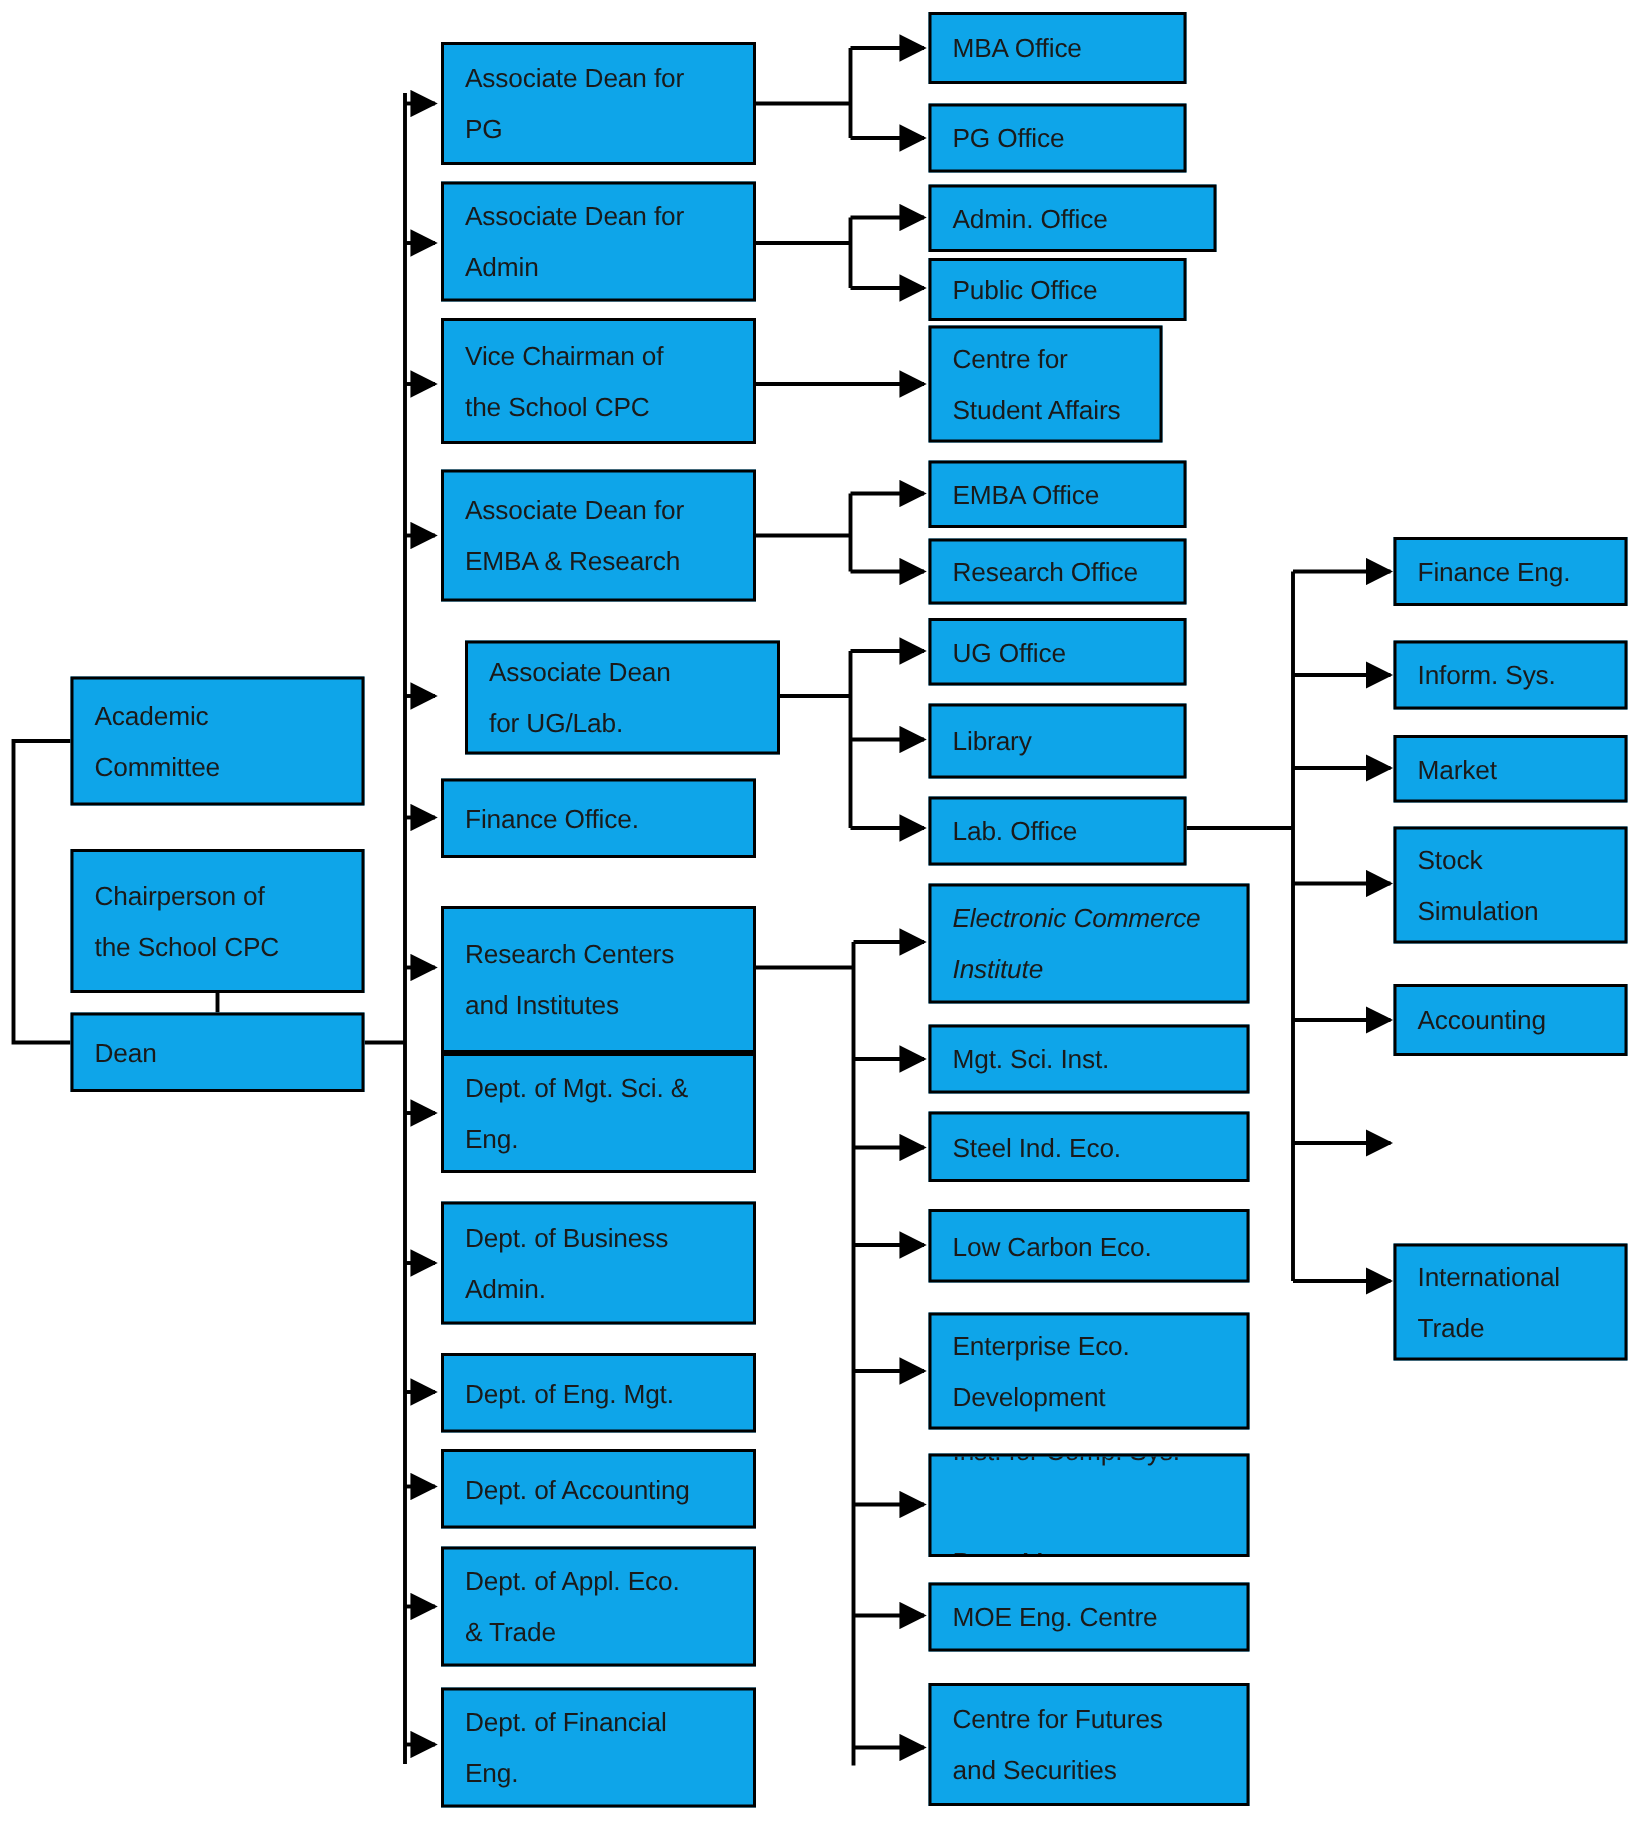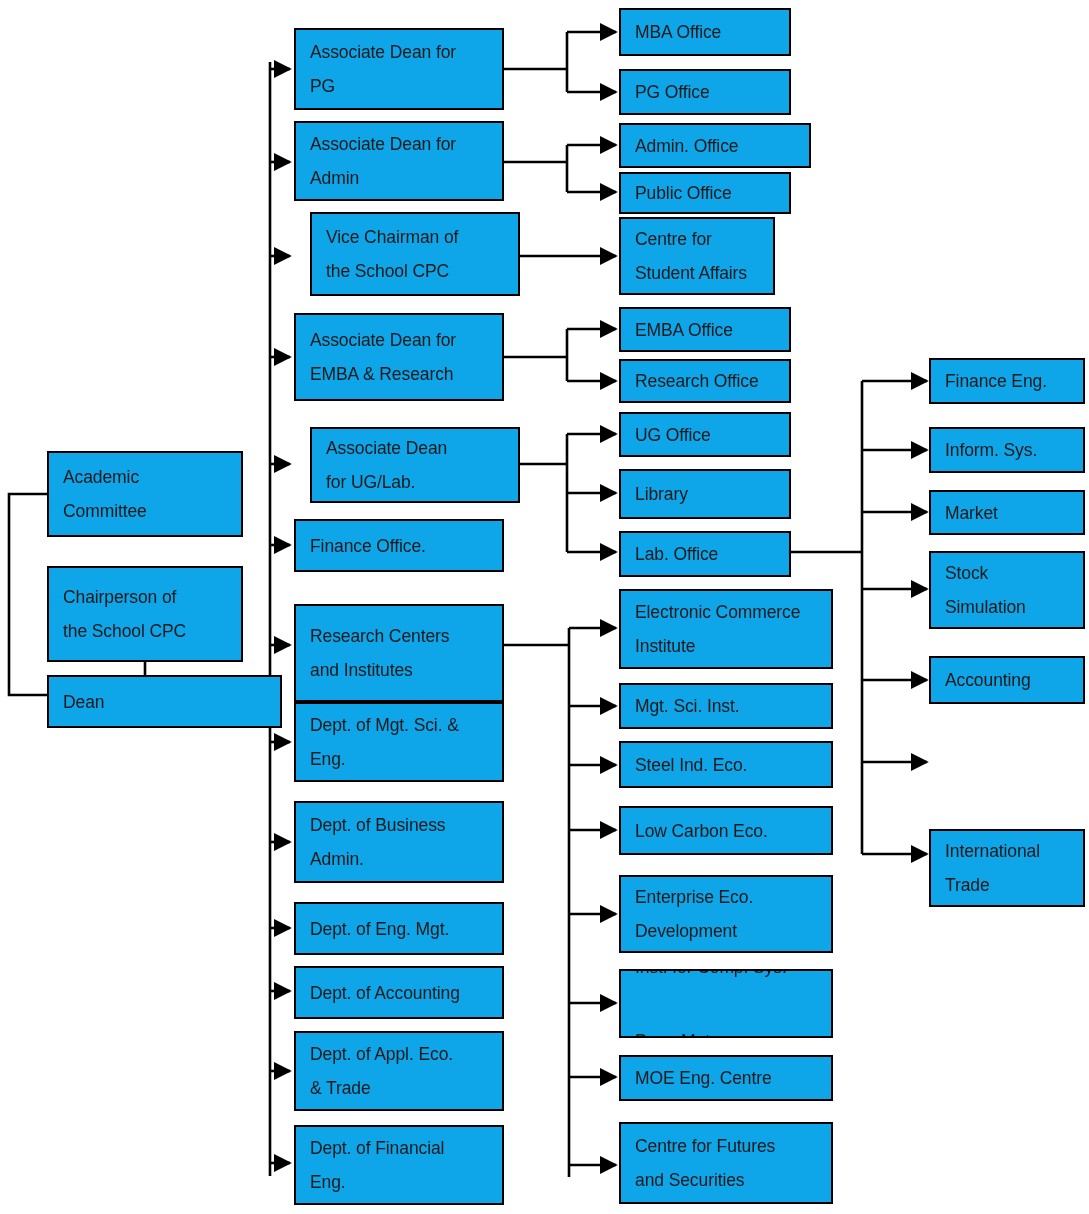--- a/index.html
+++ b/index.html
@@ -129,35 +129,35 @@
   <div class="node" style="left:47px; top:451px; width:196px; height:86px;">
     <span class="line">Academic</span>
     <span class="line">Committee</span>
   </div>
 
   <div class="node" style="left:47px; top:566px; width:196px; height:96px;">
     <span class="line">Chairperson of</span>
     <span class="line">the School CPC</span>
   </div>
 
-  <div class="node one-line" style="left:47px; top:675px; width:235px; height:53px;">
+  <div class="node one-line" style="left:47px; top:675px; width:196px; height:53px;">
     <span class="line">Dean</span>
   </div>
 
   <div class="node" style="left:294px; top:28px; width:210px; height:82px;">
     <span class="line">Associate Dean for</span>
     <span class="line">PG</span>
   </div>
 
   <div class="node" style="left:294px; top:121px; width:210px; height:80px;">
     <span class="line">Associate Dean for</span>
     <span class="line">Admin</span>
   </div>
 
-  <div class="node" style="left:310px; top:212px; width:210px; height:84px;">
+  <div class="node" style="left:294px; top:212px; width:210px; height:84px;">
     <span class="line">Vice Chairman of</span>
     <span class="line">the School CPC</span>
   </div>
 
   <div class="node" style="left:294px; top:313px; width:210px; height:88px;">
     <span class="line">Associate Dean for</span>
     <span class="line">EMBA &amp; Research</span>
   </div>
 
   <div class="node" style="left:294px; top:427px; width:210px; height:76px;margin-left:16px;">
@@ -236,21 +236,21 @@
   </div>
 
   <div class="node one-line" style="left:619px; top:469px; width:172px; height:50px;">
     <span class="line">Library</span>
   </div>
 
   <div class="node one-line" style="left:619px; top:531px; width:172px; height:46px;">
     <span class="line">Lab. Office</span>
   </div>
 
-  <div class="node" style="left:619px; top:589px; width:214px; height:80px;">
+  <div class="node" style="left:619px; top:589px; width:214px; height:80px;font-style:italic;">
     <span class="line">Electronic Commerce</span>
     <span class="line">Institute</span>
   </div>
 
   <div class="node one-line" style="left:619px; top:683px; width:214px; height:46px;">
     <span class="line">Mgt. Sci. Inst.</span>
   </div>
 
   <div class="node one-line" style="left:619px; top:741px; width:214px; height:47px;">
     <span class="line">Steel Ind. Eco.</span>

